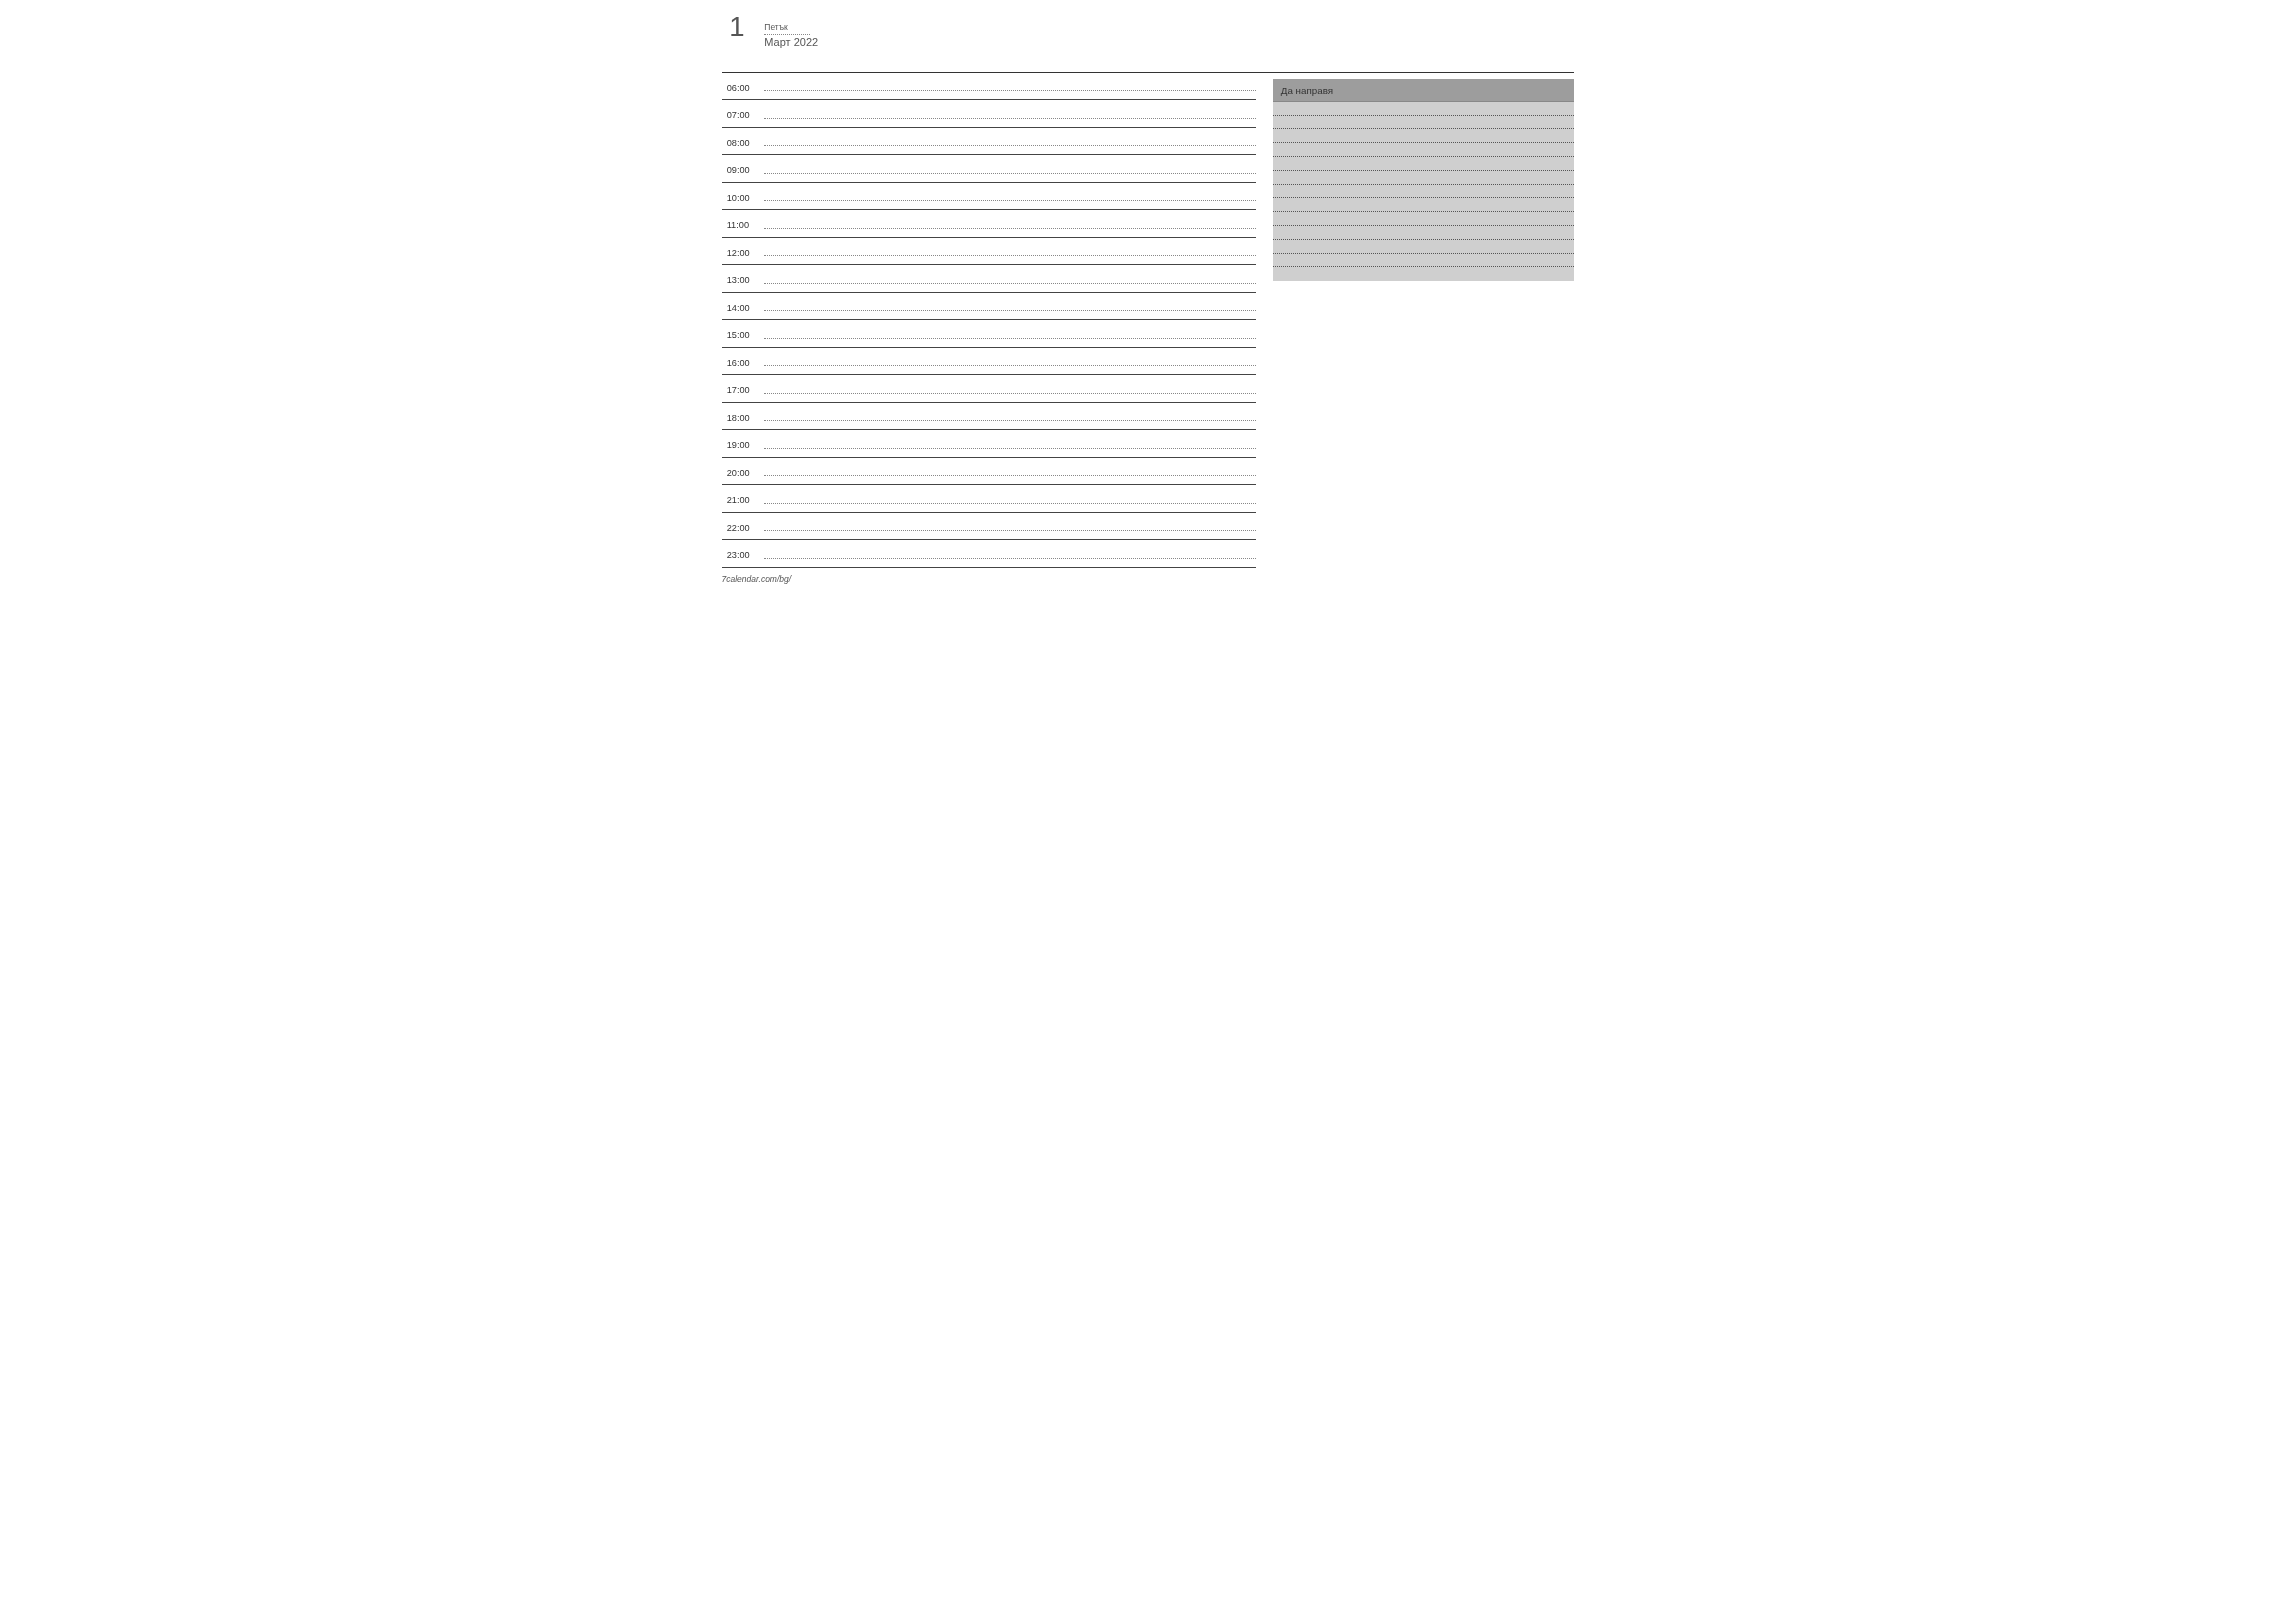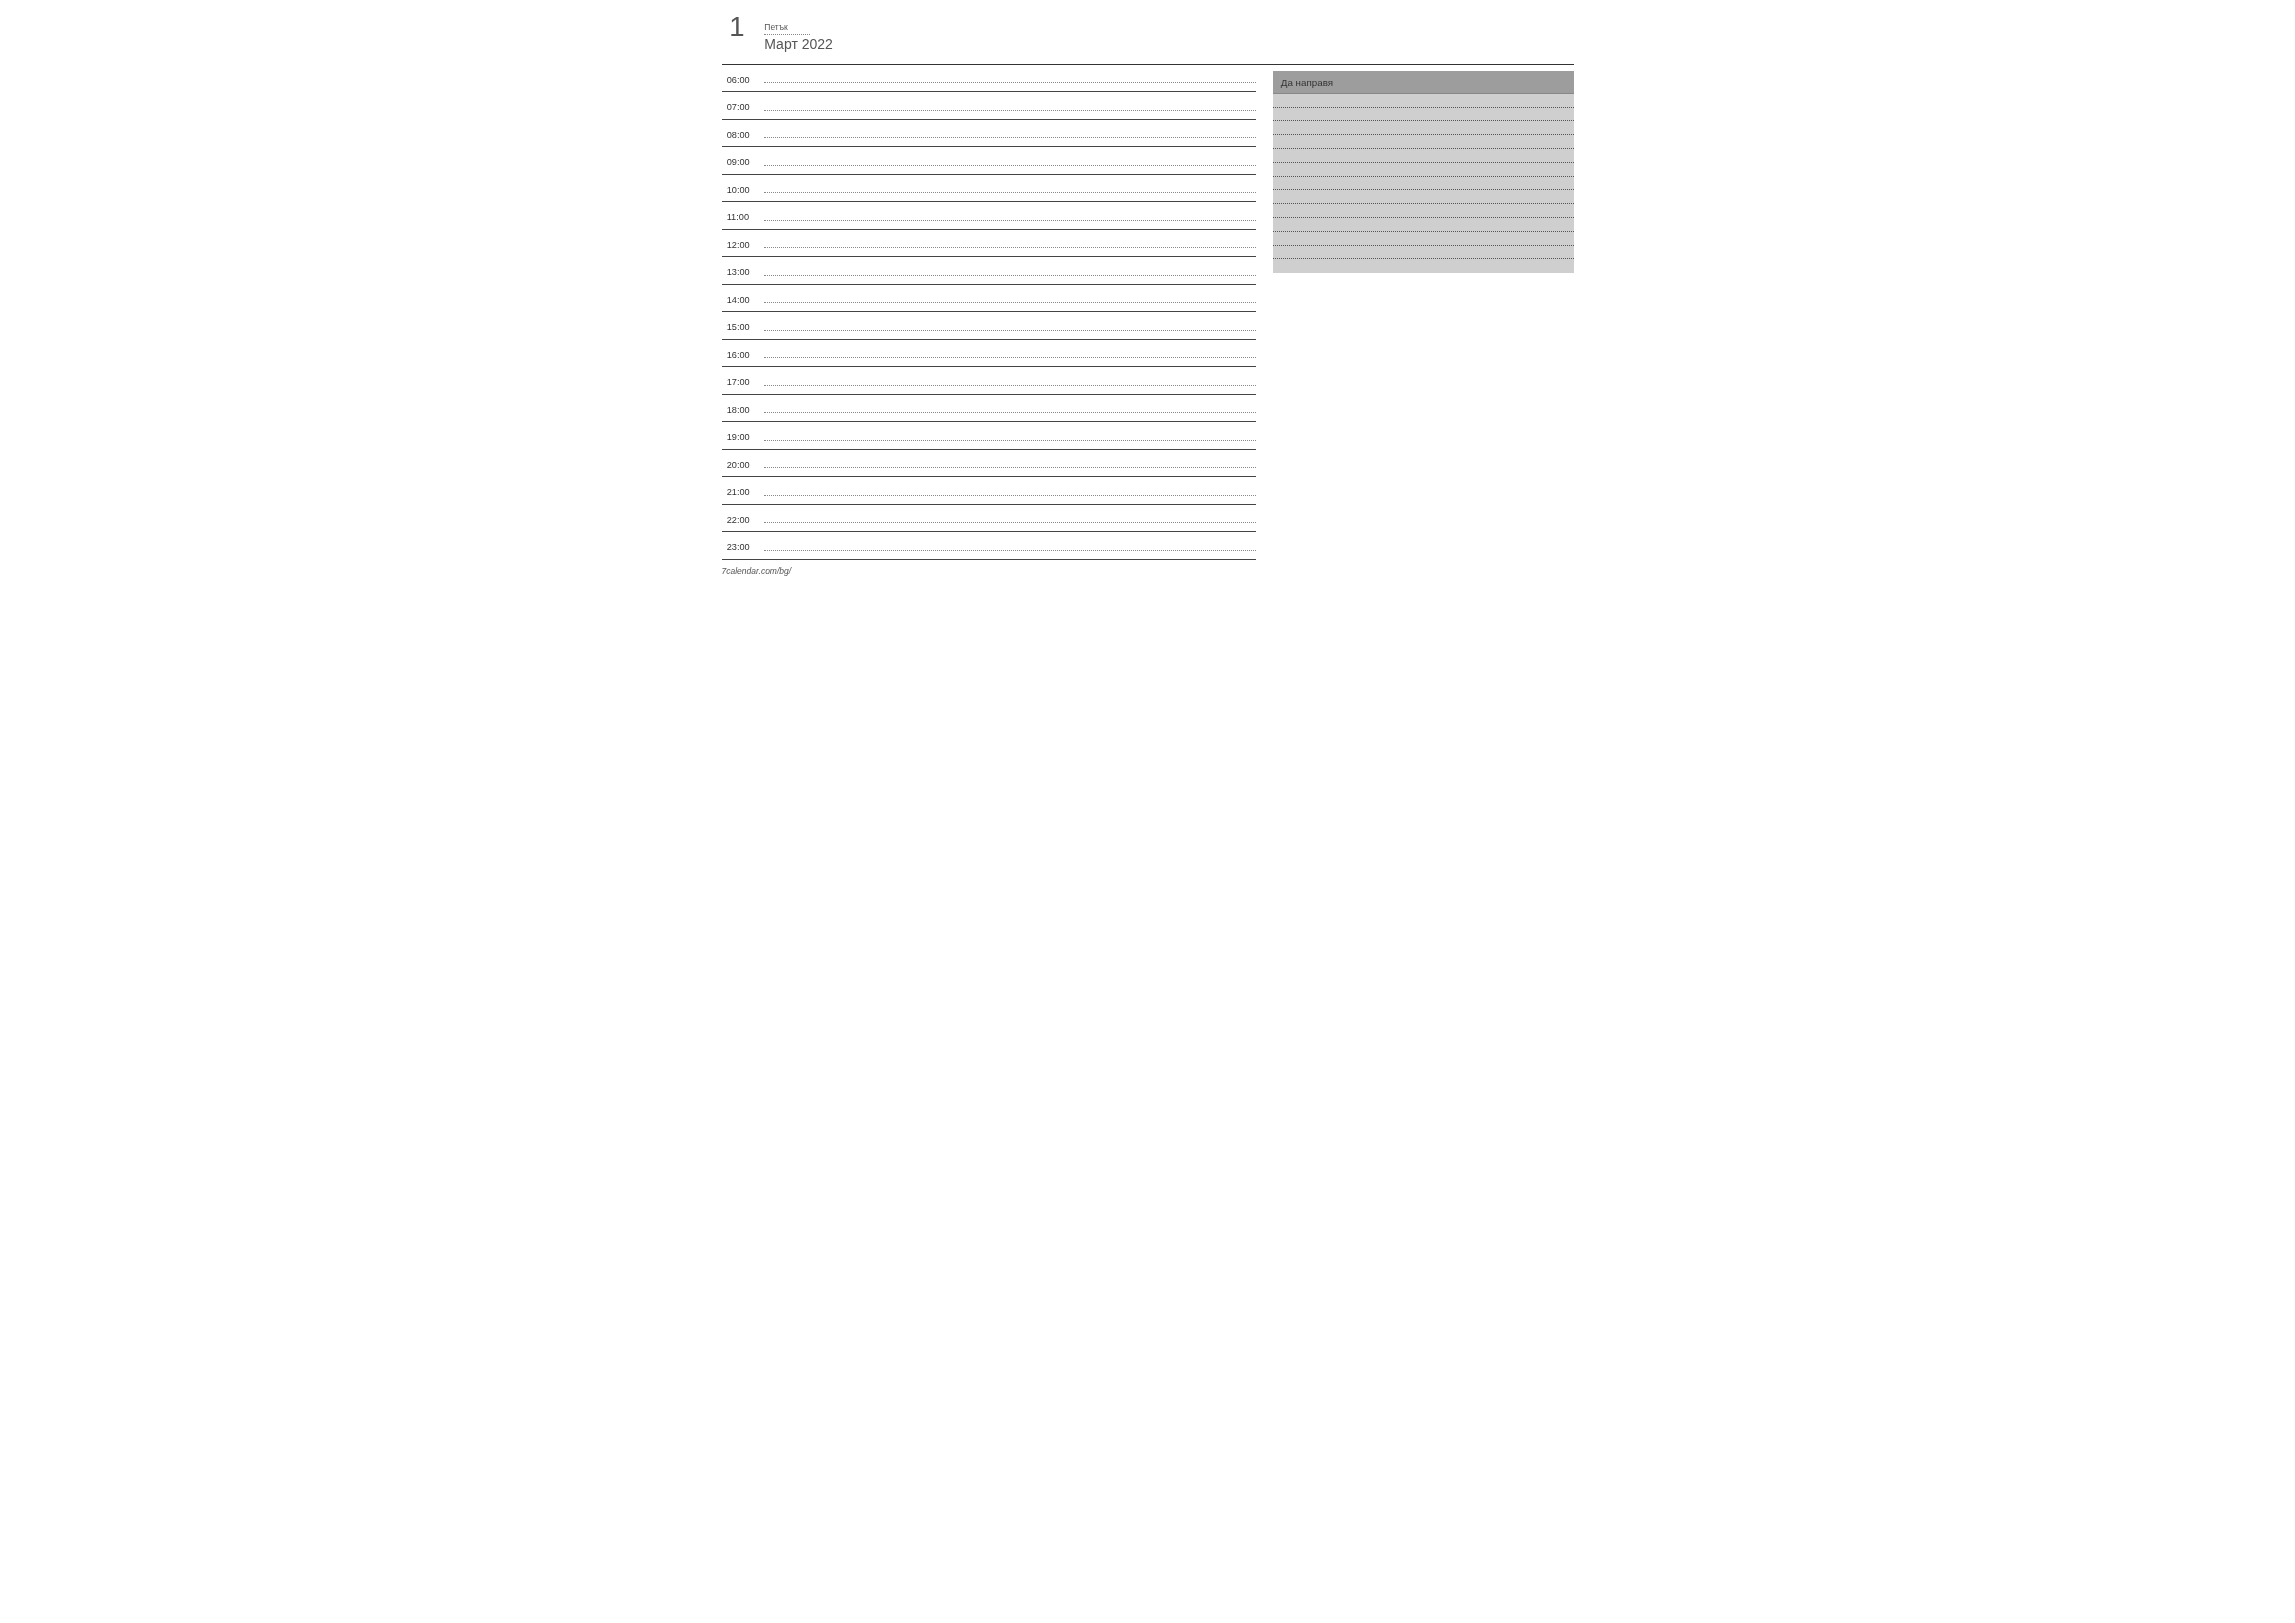--- a/index.html
+++ b/index.html
@@ -33,29 +33,29 @@
   .weekday {
     font-size: 8.5px;
     color: #555;
     padding-bottom: 1.3px;
     border-bottom: 0.7px dotted #888;
     display: inline-block;
     min-width: 46px;
     margin-top: 8px;
   }
   .month-year {
-    font-size: 14px;
+    font-size: 11px;
     color: #555;
     padding-top: 1.3px;
   }
   .content {
     display: flex;
     gap: 17px;
     border-top: 1.3px solid #333;
-    margin-top: 8px;
+    margin-top: 20px;
   }
   .schedule {
     flex: 1 1 64%;
   }
   .hour-row {
     display: flex;
     align-items: flex-end;
     height: 27.5px;
     border-bottom: 1px solid #444;
     position: relative;

